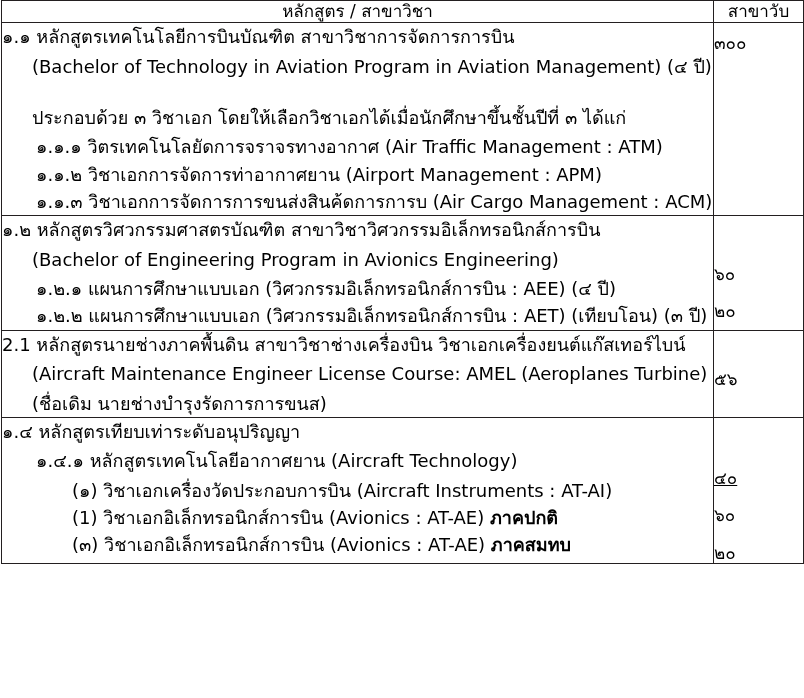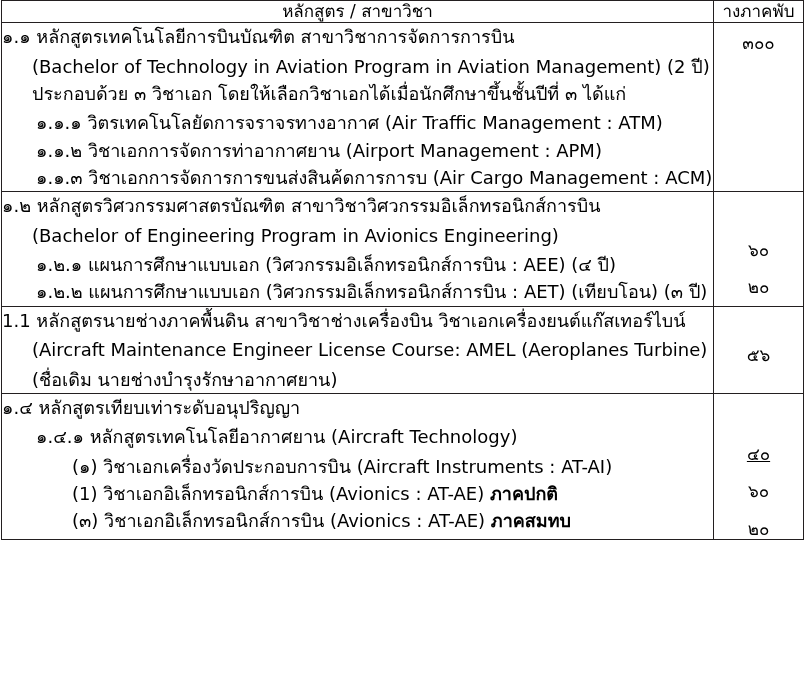--- a/index.html
+++ b/index.html
@@ -41,21 +41,21 @@
     font-size: 17px;
     padding: 5px 0 6px 0;
     line-height: 1.25;
   }
   .hdr-txt { display: block; }
 
   td.namecell {
     padding: 8px 10px 10px 10px;
   }
   td.qtycell {
-    text-align: center;
+    text-align: left;
     font-size: 17px;
     padding: 0;
     position: relative;
   }
   .qtywrap {
     display: flex;
     flex-direction: column;
     height: 100%;
     justify-content: flex-start;
   }
@@ -63,21 +63,21 @@
     display: block;
     line-height: 1.2;
   }
 
   .line {
     font-size: 18px;
     line-height: 1.52;
     white-space: nowrap;
   }
   .ind0 { padding-left: 0px; }
-  .ind1 { padding-left: 30px; }
+  .ind1 { padding-left: 30px; margin-top: 24px; }
   .ind2 { padding-left: 34px; }
   .ind3 { padding-left: 70px; }
   .gap-top { margin-top: 2px; }
   .bold { font-weight: bold; text-align: center; }
 
   
   .q-pad-1 { padding-top: 10px; }
   .q-pad-2a { padding-top: 48px; }
   .q-pad-2b { padding-top: 16px; }
   .q-pad-3 { padding-top: 38px; }
@@ -93,30 +93,30 @@
     <colgroup>
       <col class="col-name">
       <col class="col-qty">
     </colgroup>
     <thead>
       <tr>
         <th>
           <span class="hdr-txt">หลักสูตร / สาขาวิชา</span>
         </th>
         <th>
-          <span class="hdr-txt">างภาคพับ</span>
+          <span class="hdr-txt">สาขาวับ</span>
         </th>
       </tr>
     </thead>
     <tbody>
 
       <tr>
         <td class="namecell">
           <div class="line ind0">๑.๑ หลักสูตรเทคโนโลยีการบินบัณฑิต สาขาวิชาการจัดการการบิน</div>
-          <div class="line ind1 gap-top">(Bachelor of Technology in Aviation Program in Aviation Management) (2 ปี)</div>
+          <div class="line ind1 gap-top">(Bachelor of Technology in Aviation Program in Aviation Management) (๔ ปี)</div>
           <div class="line ind1">ประกอบด้วย ๓ วิชาเอก โดยให้เลือกวิชาเอกได้เมื่อนักศึกษาขึ้นชั้นปีที่ ๓ ได้แก่</div>
           <div class="line ind2 gap-top">๑.๑.๑  วิตรเทคโนโลยัดการจราจรทางอากาศ (Air Traffic Management : ATM)</div>
           <div class="line ind2">๑.๑.๒  วิชาเอกการจัดการท่าอากาศยาน (Airport Management : APM)</div>
           <div class="line ind2">๑.๑.๓  วิชาเอกการจัดการการขนส่งสินค้ดการการบ (Air Cargo Management : ACM)</div>
         </td>
         <td class="qtycell">
           <div class="qtywrap q-pad-1">
             <span class="qty">๓๐๐</span>
           </div>
         </td>
@@ -132,23 +132,23 @@
         <td class="qtycell">
           <div class="qtywrap">
             <span class="qty q-pad-2a">๖๐</span>
             <span class="qty q-pad-2b">๒๐</span>
           </div>
         </td>
       </tr>
 
       <tr>
         <td class="namecell">
-          <div class="line ind0">1.1 หลักสูตรนายช่างภาคพื้นดิน สาขาวิชาช่างเครื่องบิน วิชาเอกเครื่องยนต์แก๊สเทอร์ไบน์</div>
+          <div class="line ind0">2.1 หลักสูตรนายช่างภาคพื้นดิน สาขาวิชาช่างเครื่องบิน วิชาเอกเครื่องยนต์แก๊สเทอร์ไบน์</div>
           <div class="line ind1 gap-top">(Aircraft Maintenance Engineer License Course: AMEL (Aeroplanes Turbine)</div>
-          <div class="line ind1 gap-top">(ชื่อเดิม นายช่างบำรุงรักษาอากาศยาน)</div>
+          <div class="line ind1 gap-top">(ชื่อเดิม นายช่างบำรุงรัดการการขนส)</div>
         </td>
         <td class="qtycell">
           <div class="qtywrap q-pad-3">
             <span class="qty">๕๖</span>
           </div>
         </td>
       </tr>
 
       <tr>
         <td class="namecell">

